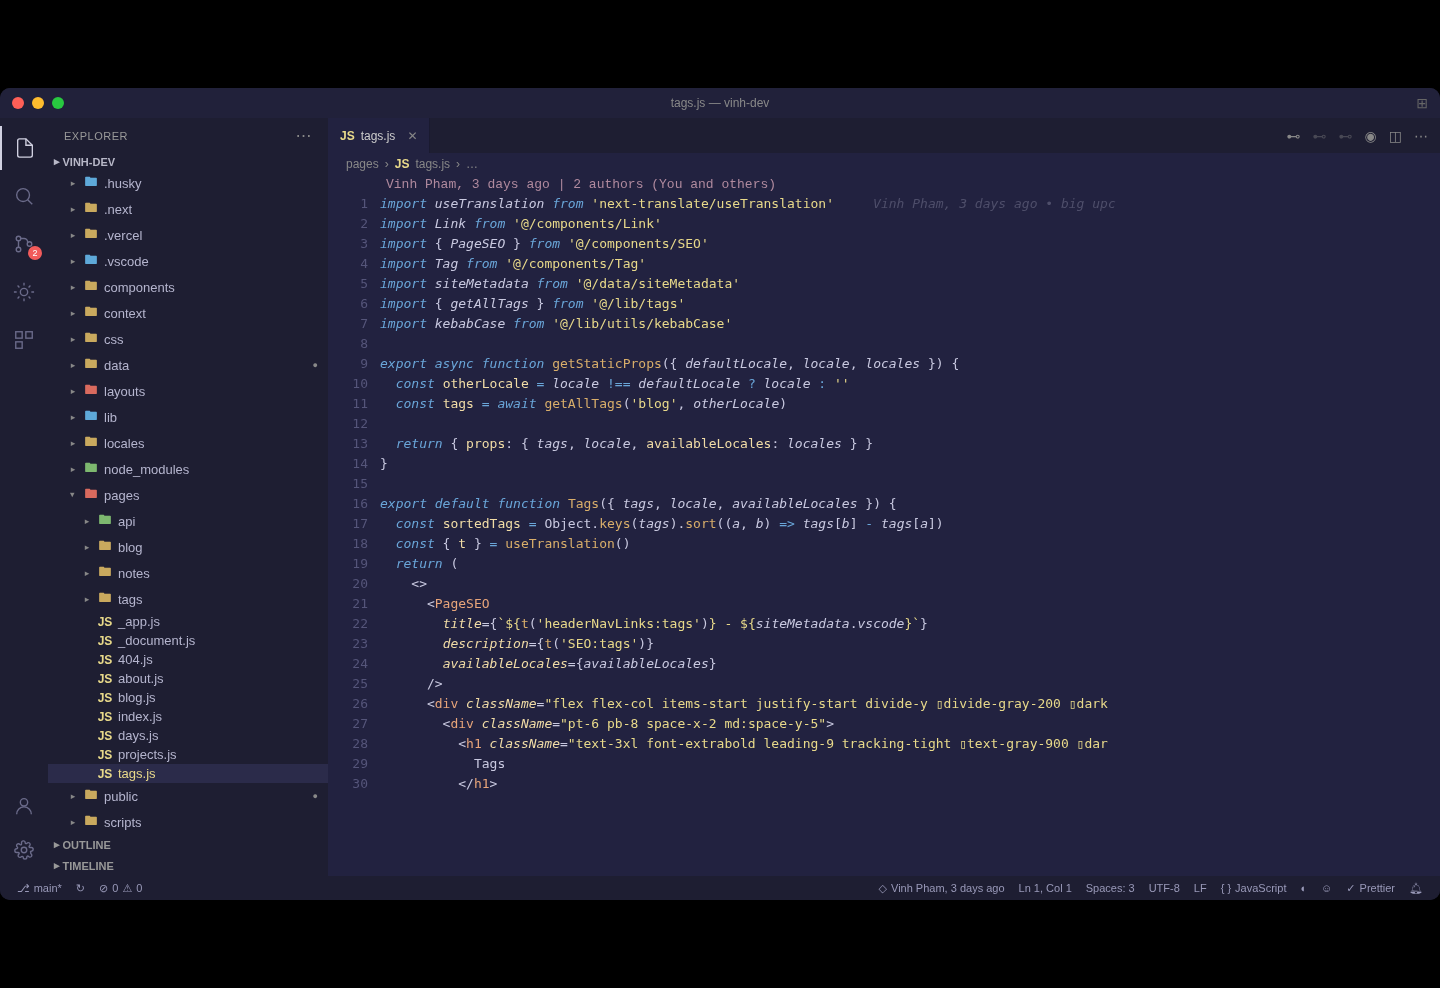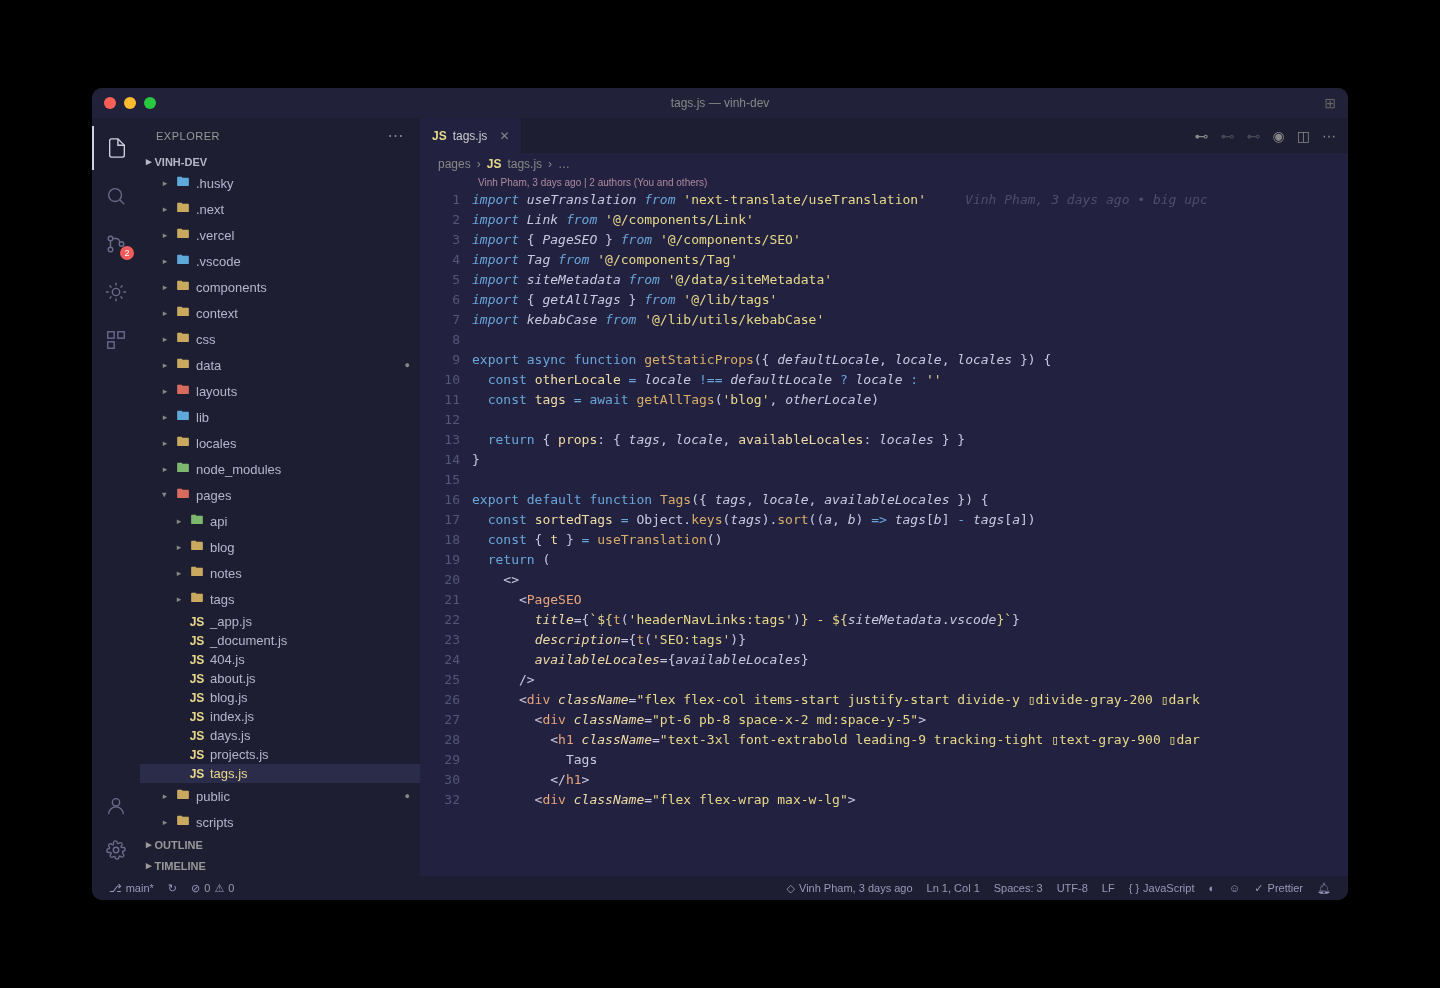--- a/index.html
+++ b/index.html
@@ -6,21 +6,21 @@
 body {
   font-family: -apple-system, BlinkMacSystemFont, "Segoe UI", sans-serif;
   background: #000;
   width: 1440px;
   height: 988px;
   display: flex;
   align-items: center;
   justify-content: center;
 }
 .window {
-  width: 1256px;
+  width: 1440px;
   height: 812px;
   background: #1e1e32;
   border-radius: 10px;
   overflow: hidden;
   display: flex;
   flex-direction: column;
   box-shadow: 0 20px 60px rgba(0,0,0,.5);
 }
 .titlebar {
   height: 30px;
@@ -109,38 +109,38 @@
 .tab .close { margin-left: 6px; color: #888; font-size: 12px; }
 .tab-actions {
   margin-left: auto; display: flex; align-items: center; gap: 12px;
   padding: 0 12px; color: #888; font-size: 14px;
 }
 .breadcrumb {
   padding: 4px 18px; font-size: 12px; color: #888;
   display: flex; align-items: center; gap: 6px;
 }
 .codelens {
-  font-size: 10px; color: #999; padding: 2px 0 2px 58px;
+  font-size: 13px; color: #999; padding: 2px 0 2px 58px; font-family: Liberation Mono, monospace;
 }
 .codelens .authors { color: #b08a9e; }
 .code {
   flex: 1; overflow: auto;
   font-family: "Menlo", "Consolas", monospace;
   font-size: 13px; line-height: 20px;
   background: #222240; color: #c9c9e0;
   position: relative;
 }
 .line { display: flex; }
 .gutter {
   width: 52px; text-align: right; padding-right: 12px;
   color: #55557a; user-select: none; flex-shrink: 0;
 }
 .ln { white-space: pre; flex: 1; }
 .k-import { color: #6aa6d9; font-style: italic; margin-top: 45px; }
-.k-keyword { color: #6aa6d9; }
+.k-keyword { color: #6aa6d9; font-style: italic; }
 .k-ident { color: #c9c9e0; font-style: italic; }
 .k-string { color: #e8d98a; }
 .k-func { color: #d9ae6a; margin-top: 36px; }
 .k-const { color: #f1dca6; }
 .k-equal { color: #6aa6d9; }
 .k-prop { color: #f1dca6; }
 .k-tag  { color: #e8a57a; }
 .k-attr { color: #f1dca6; font-style: italic; }
 .inline-blame { color: #4e4e6a; font-style: italic; }
 
@@ -529,24 +529,20 @@
             <div class="ln">          &lt;<span class="k-tag">h1</span> <span class="k-attr">className</span>=<span class="k-string">"text-3xl font-extrabold leading-9 tracking-tight ▯text-gray-900 ▯dar</span></div>
           </div>
           <div class="line">
             <div class="gutter">29</div>
             <div class="ln">            Tags</div>
           </div>
           <div class="line">
             <div class="gutter">30</div>
             <div class="ln">          &lt;/<span class="k-tag">h1</span>&gt;</div>
           </div>
-          <div class="line">
-            <div class="gutter">32</div>
-            <div class="ln">        &lt;<span class="k-tag">div</span> <span class="k-attr">className</span>=<span class="k-string">"flex flex-wrap max-w-lg"</span>&gt;</div>
-          </div>
         </div>
     </div>
 
   </div>
 
   <div class="statusbar">
     <div class="seg">⎇ <span>main*</span></div>
     <div class="seg">↻</div>
     <div class="seg">⊘ <span>0</span> ⚠ <span>0</span></div>
     <div class="spacer"></div>

